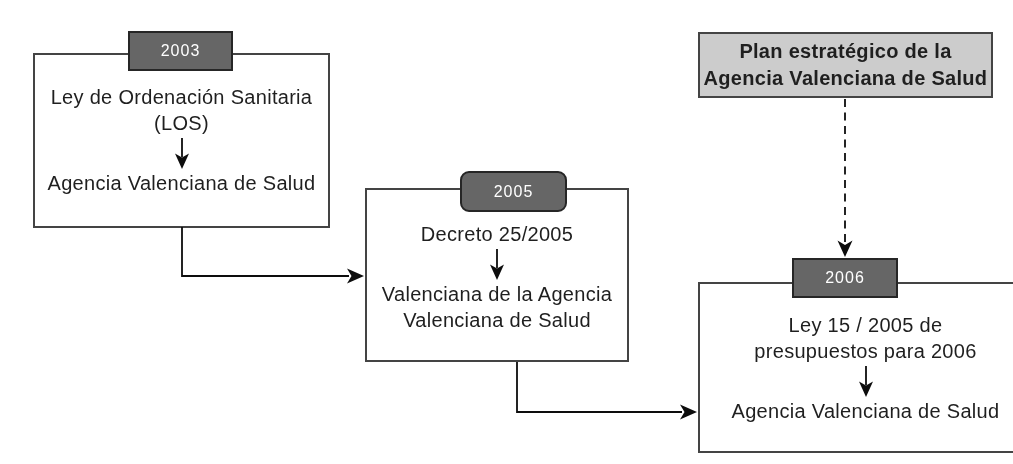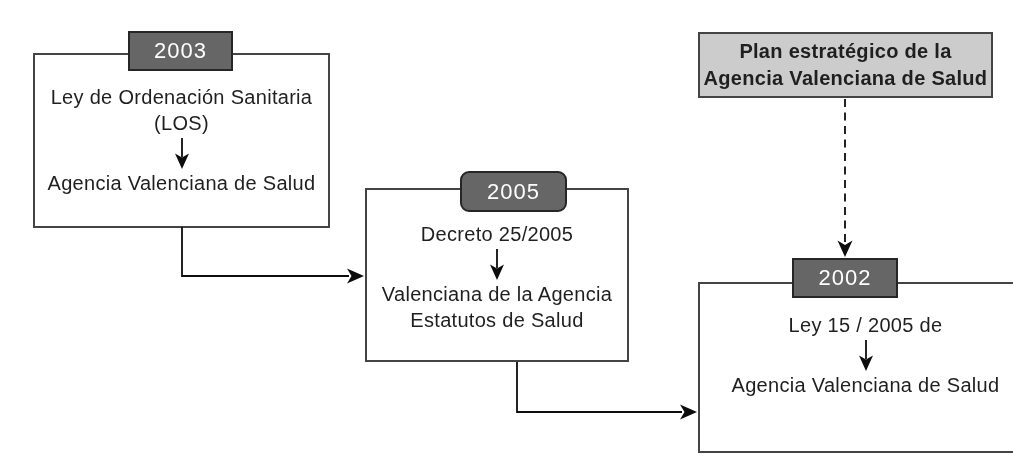--- a/index.html
+++ b/index.html
@@ -31,21 +31,21 @@
   #box-2006 { left: 698px; top: 282px; width: 335px; height: 171px; padding-top: 28px; }
 
   .year-tab {
     position: absolute;
     background: var(--tab-fill, #666666);
     border: 2px solid var(--tab-border, #262626);
     color: var(--tab-text, #ffffff);
     display: flex;
     align-items: center;
     justify-content: center;
-    font-size: 22px;
+    font-size: 16px;
     letter-spacing: 1px;
     z-index: 3;
   }
   #tab-2003 { left: 128px; top: 31px;  width: 105px; height: 40px; }
   #tab-2005 { left: 460px; top: 171px; width: 107px; height: 41px; border-radius: 9px; }
   #tab-2006 { left: 792px; top: 258px; width: 106px; height: 40px; }
 
   .plan-box {
     position: absolute;
     left: 698px; top: 32px; width: 295px; height: 66px;
@@ -97,26 +97,27 @@
   </div>
 
   <div class="year-tab" id="tab-2005">2005</div>
   <div class="node-box" id="box-2005">
     <div class="line">Decreto 25/2005</div>
     <svg class="down-arrow" width="18" height="31" viewBox="0 0 18 31">
       <line x1="9" y1="0" x2="9" y2="19"></line>
       <polygon points="9,31 2,15.5 9,19.5 16,15.5"></polygon>
     </svg>
     <div class="line">Valenciana de la Agencia</div>
-    <div class="line">Estatutos de Salud</div>
+    <div class="line">Valenciana de Salud</div>
   </div>
 
-  <div class="year-tab" id="tab-2006">2002</div>
+  <div class="year-tab" id="tab-2006">2006</div>
   <div class="node-box" id="box-2006">
     <div class="line">Ley 15 / 2005 de</div>
+    <div class="line">presupuestos para 2006</div>
     <svg class="down-arrow" width="18" height="31" viewBox="0 0 18 31">
       <line x1="9" y1="0" x2="9" y2="19"></line>
       <polygon points="9,31 2,15.5 9,19.5 16,15.5"></polygon>
     </svg>
     <div class="line">Agencia Valenciana de Salud</div>
   </div>
 
   <div class="plan-box">
     <div class="line">Plan estratégico de la</div>
     <div class="line">Agencia Valenciana de Salud</div>

